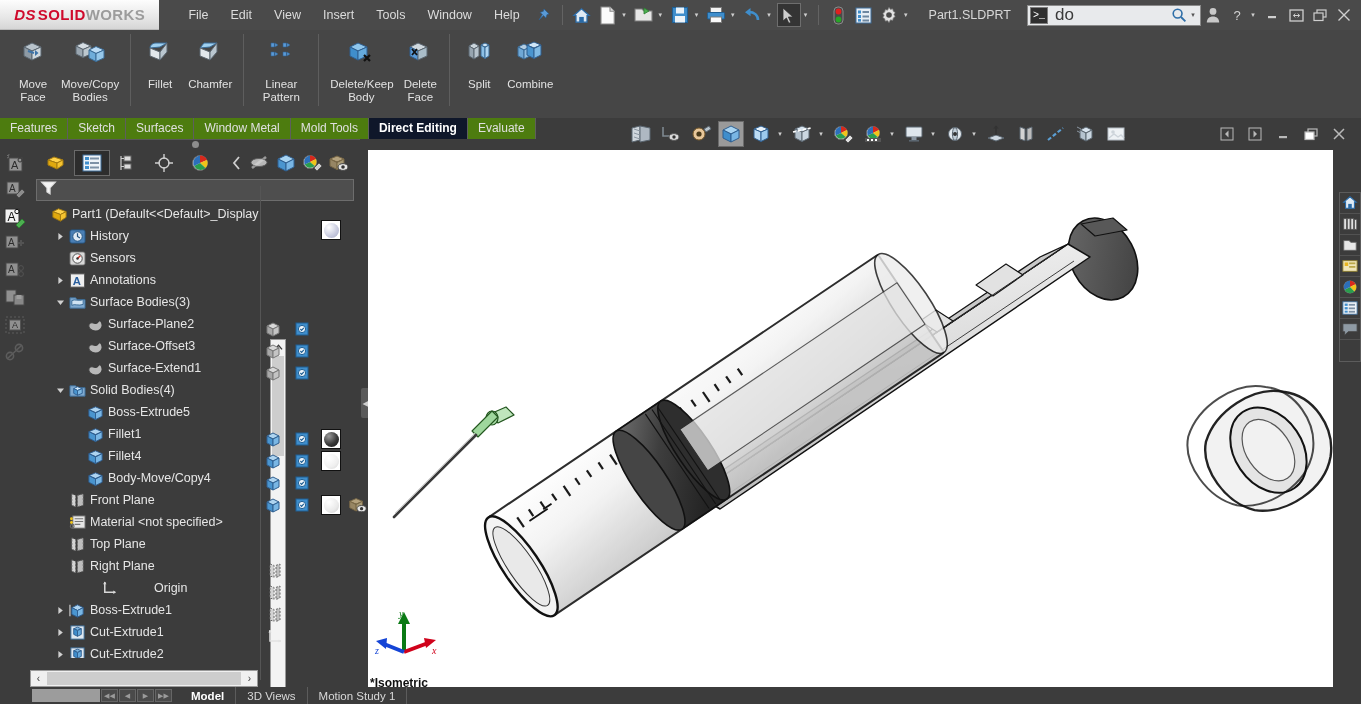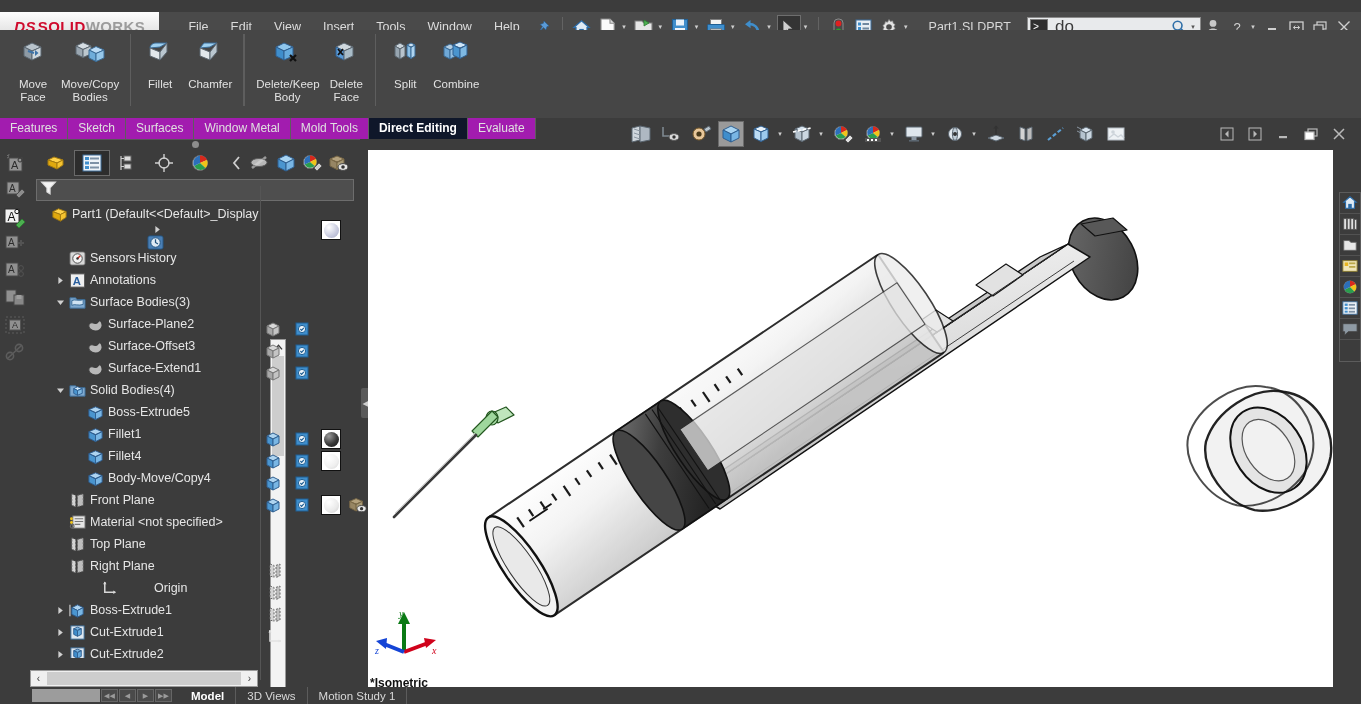--- a/index.html
+++ b/index.html
@@ -1,21 +1,21 @@
 <!DOCTYPE html>
 <html><head>
 <meta charset="utf-8">
 <style>
   * { box-sizing: border-box; margin:0; padding:0; }
   html,body { width:1361px; height:704px; overflow:hidden; background:#3c3c3c;
     font-family:"Liberation Sans", sans-serif; color:#e8e8e8; }
   .app { position:relative; width:1361px; height:704px; }
 
   
-  .titlebar { position:absolute; left:0; top:12px; width:1361px; height:30px;
+  .titlebar { position:absolute; left:0; top:0; width:1361px; height:30px;
     background:#4a4a4a; display:flex; align-items:center; }
   .logo-box { width:163px; height:30px;
     background:linear-gradient(180deg,#fdfdfd 0%,#e9e9e9 55%,#d6d6d6 100%);
     display:flex; align-items:center; justify-content:center;
     border-bottom:1px solid #bbb; }
   .logo-txt { font-size:15px; font-weight:bold; letter-spacing:.4px; color:#cf0a2c; }
   .logo-txt .ds { font-style:italic; font-weight:900; margin-right:2px; }
   .logo-txt .wk { color:#9c9c9c; font-weight:bold; }
   .menubar { display:flex; align-items:center; height:30px; margin-left:18px; }
   .menu-item { font-size:12.5px; color:#dcdcdc; padding:4px 11px; cursor:default; }
@@ -44,21 +44,21 @@
   .rb-btn { width:auto; min-width:46px; padding:6px 5px 0; display:flex;
     flex-direction:column; align-items:center; cursor:default;gap:8px; }
   .rb-ic { height:32px; display:flex; align-items:center; justify-content:center; }
   .rb-lb { font-size:11.5px; color:#e2e2e2; text-align:center; line-height:12.5px;
     margin-top:2px; max-width:62px; }
   .rb-drop { font-size:8px; color:#cfcfcf; margin-top:6px; }
 
   
   .cmdtabs { position:absolute; left:0; top:118px; height:21px; display:flex;
     align-items:stretch; z-index:6; }
-  .cmdtab { font-size:12px; color:#e0e0e0; padding:3px 10px 4px; background:#a21caf;
+  .cmdtab { font-size:12px; color:#e0e0e0; padding:3px 10px 4px; background:#4d7c0f;
     border-right:1px solid #5e5e5e; display:flex; align-items:center; cursor:default;}
   .cmdtab.active { background:#0f172a; color:#fff; font-weight:bold; }
 
   
   .edgebar { position:absolute; left:0; top:139px; width:30px; height:540px;
     background:#3c3c3c; padding-top:10px; }
   .edge-ic { width:26px; height:26px; margin:1px 2px; display:flex;
     align-items:center; justify-content:center; opacity:.55; }
   .edge-ic.on { opacity:1; }
 
@@ -354,20 +354,43 @@
             <path d="M4 9l4-5h13l-7 4z" fill="#9fd0f0" stroke="#3a6b96"></path>
             <path d="M4 9v8l10 4V13z" fill="#e2e8ec" stroke="#5b6670"></path>
             <path d="M21 4v9l-7 8V13z" fill="#b9c6cf" stroke="#5b6670"></path>
             </svg>
         </div>
         <div class="rb-lb">Chamfer</div>
       </div>
     </div>
     <div class="rb-div"></div>
 
+    <div class="rb-group">
+      <div class="rb-btn" style="min-width:62px">
+        <div class="rb-ic">
+          <svg width="30" height="24" viewBox="0 0 30 24">
+            <g fill="#5a9ad6" stroke="#2f5f90" stroke-width=".6">
+              <path d="M5 3h3.4v4H5z"></path>
+                <path d="M9 3l3 2-3 2z"></path>
+              <path d="M17 3h3.4v4H17z"></path>
+                <path d="M21 3l3 2-3 2z"></path>
+              <path d="M5 12h3.4v4H5z"></path>
+                <path d="M9 12l3 2-3 2z"></path>
+              <path d="M17 12h3.4v4H17z"></path>
+                <path d="M21 12l3 2-3 2z"></path>
+              </g>
+            </svg>
+        </div>
+        <div class="rb-lb">
+          <span>Linear</span><br>
+          <span>Pattern</span>
+        </div>
+        <div class="rb-drop">▾</div>
+      </div>
+    </div>
     <div class="rb-div"></div>
 
     <div class="rb-group">
       <div class="rb-btn" style="min-width:68px">
         <div class="rb-ic">
           <svg width="30" height="26" viewBox="0 0 30 26">
             <path d="M4 8l8-4 9 4-9 4z" fill="#8fc6ec" stroke="#2f5f90"></path>
             <path d="M4 8v9l8 4V12z" fill="#3f8ecc" stroke="#2f5f90"></path>
             <path d="M21 8v9l-9 4V12z" fill="#65aadd" stroke="#2f5f90"></path>
             <path d="M18 16l6 6M24 16l-6 6" stroke="#111" stroke-width="2.2"></path>
@@ -608,21 +631,21 @@
           <span class="tw"></span>
           <span class="ticon">
             <svg width="17" height="17" viewBox="0 0 18 18">
               <path d="M2 6l6-3 8 3-6 3z" fill="#ffd24a" stroke="#a37a10"></path>
               <path d="M2 6v6l8 4V9z" fill="#e0a90e" stroke="#a37a10"></path>
               <path d="M16 6v6l-6 4V9z" fill="#f5c330" stroke="#a37a10"></path>
             </svg>
           </span>
           <span>Part1  (Default&lt;&lt;Default&gt;_Display</span>
         </div>
-        <div class="tree-row" style="padding-left: 18px; flex-direction: column;">
+        <div class="tree-row" style="padding-left: 18px;">
           <span class="tw">
             <svg width="9" height="9" viewBox="0 0 9 9">
               <path d="M2.4 1L6.8 4.5 2.4 8z" fill="#d0d0d0"></path>
             </svg>
           </span>
           <span class="ticon">
             <svg width="17" height="17" viewBox="0 0 18 18">
               <rect x="1" y="2" width="16" height="14" rx="2" fill="#4a7fb5" stroke="#24547f"></rect>
               <circle cx="9" cy="9" r="5" fill="#dfeaf4" stroke="#24547f"></circle>
               <path d="M9 5.5V9l2.6 1.6" stroke="#24547f" stroke-width="1.3" fill="none"></path>

